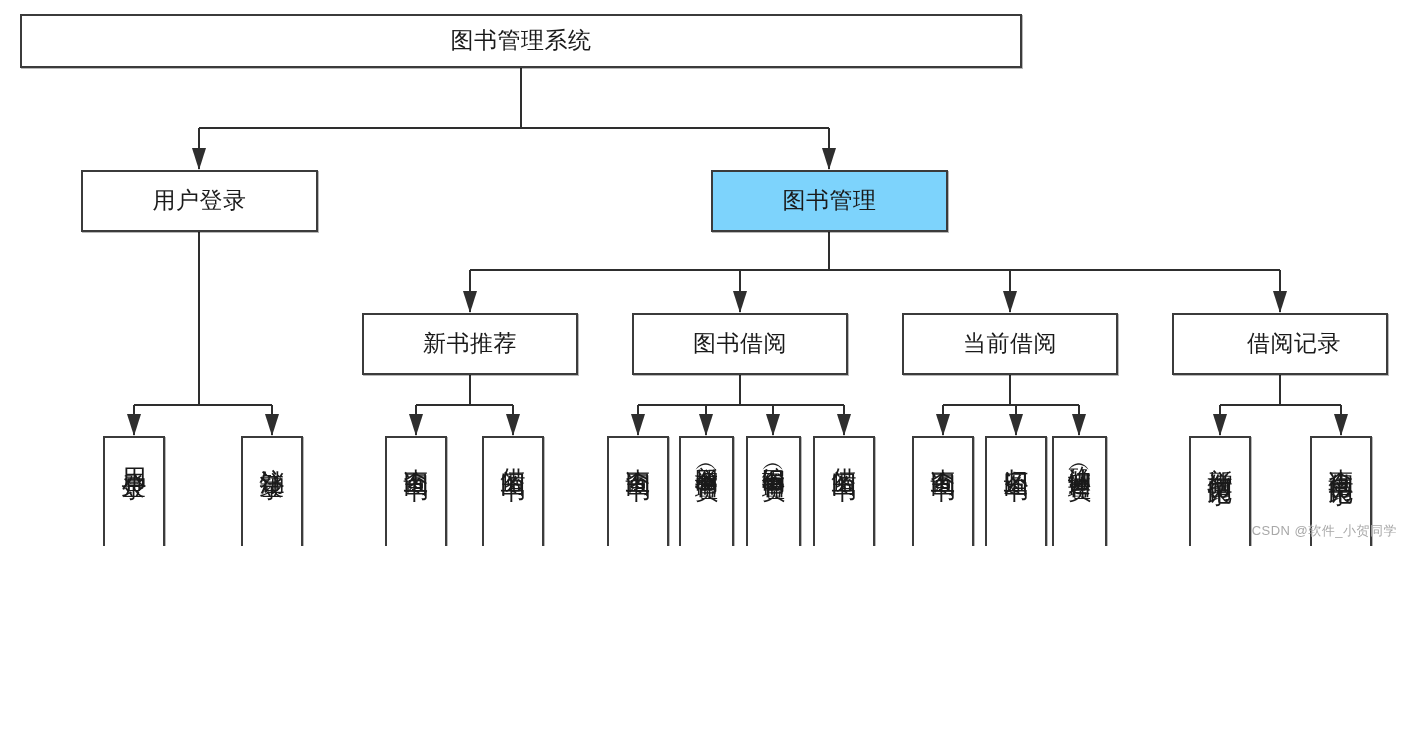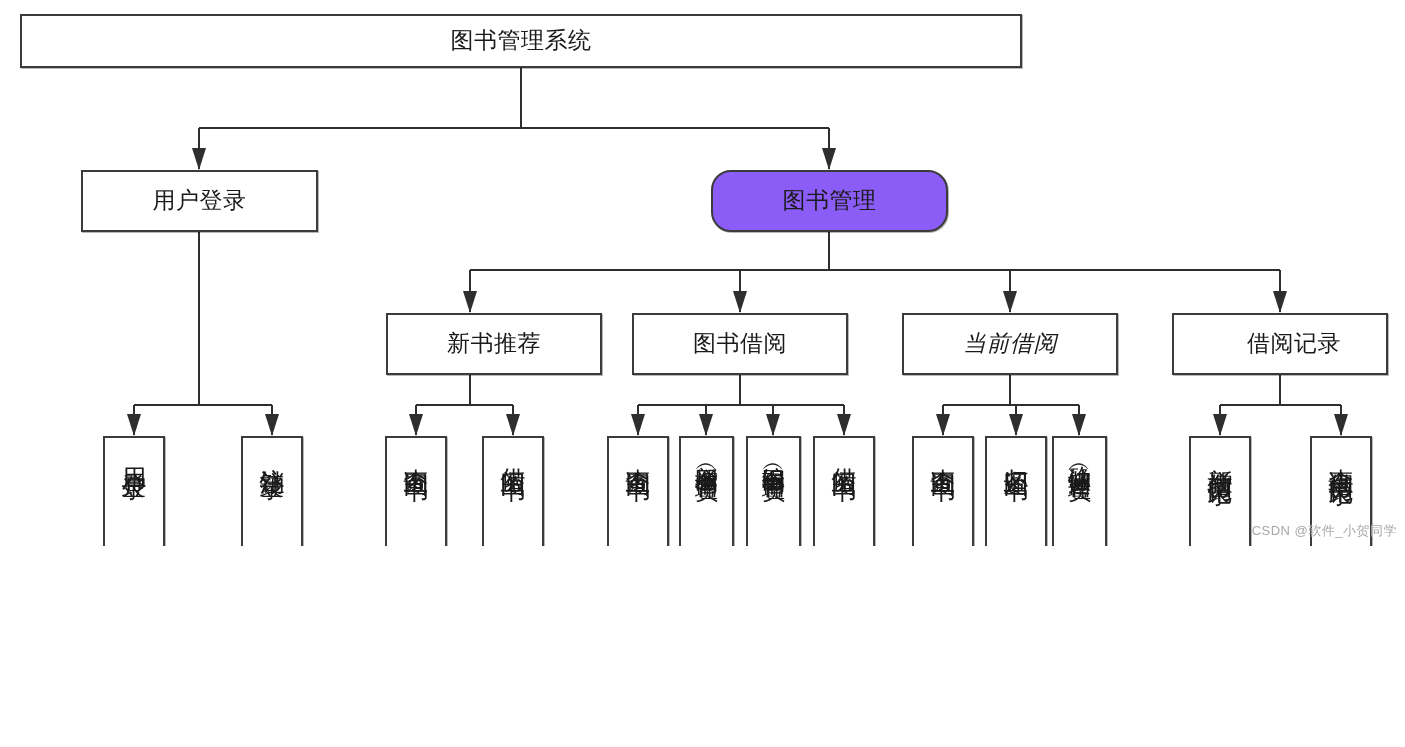--- a/index.html
+++ b/index.html
@@ -131,31 +131,31 @@
       <line x1="1341" y1="405" x2="1341" y2="435" stroke="#2e2e2e" stroke-width="2.5" shape-rendering="crispEdges"></line>
       <polygon points="1334,414 1348,414 1341,436" fill="#2e2e2e"></polygon>
     </svg>
   <div id="nodes">
       <div class="node horiz" style="left: 20px; top: 14px; width: 1002px; height: 54px; border-color: rgb(59, 59, 59); background: rgb(255, 255, 255);">
         <span class="label" style="color: rgb(26, 26, 26);">图书管理系统</span>
       </div>
       <div class="node horiz" style="left: 81px; top: 170px; width: 237px; height: 62px; border-color: rgb(59, 59, 59); background: rgb(255, 255, 255);">
         <span class="label" style="color: rgb(26, 26, 26);">用户登录</span>
       </div>
-      <div class="node horiz" style="left: 711px; top: 170px; width: 237px; height: 62px; border-color: rgb(59, 59, 59); background: #8b5cf6; border-radius: 20px;">
+      <div class="node horiz" style="left: 711px; top: 170px; width: 237px; height: 62px; border-color: rgb(59, 59, 59); background: #7dd3fc;">
         <span class="label" style="color: rgb(26, 26, 26);">图书管理</span>
       </div>
-      <div class="node horiz" style="left: 362px; top: 313px; width: 216px; height: 62px; border-color: rgb(59, 59, 59); background: rgb(255, 255, 255); margin-left: 24px;">
+      <div class="node horiz" style="left: 362px; top: 313px; width: 216px; height: 62px; border-color: rgb(59, 59, 59); background: rgb(255, 255, 255);">
         <span class="label" style="color: rgb(26, 26, 26);">新书推荐</span>
       </div>
       <div class="node horiz" style="left: 632px; top: 313px; width: 216px; height: 62px; border-color: rgb(59, 59, 59); background: rgb(255, 255, 255);">
         <span class="label" style="color: rgb(26, 26, 26);">图书借阅</span>
       </div>
       <div class="node horiz" style="left: 902px; top: 313px; width: 216px; height: 62px; border-color: rgb(59, 59, 59); background: rgb(255, 255, 255);">
-        <span class="label" style="color: rgb(26, 26, 26); font-style: italic;">当前借阅</span>
+        <span class="label" style="color: rgb(26, 26, 26);">当前借阅</span>
       </div>
       <div class="node horiz" style="left: 1172px; top: 313px; width: 216px; height: 62px; border-color: rgb(59, 59, 59); background: rgb(255, 255, 255);">
         <span class="label" style="color: rgb(26, 26, 26); margin-left: 28px;">借阅记录</span>
       </div>
       <div class="node vert" style="left: 103px; top: 436px; width: 62px; height: 297px; border-color: rgb(59, 59, 59); background: rgb(255, 255, 255);">
         <span class="label" style="color: rgb(26, 26, 26);">用户登录</span>
       </div>
       <div class="node vert" style="left: 241px; top: 436px; width: 62px; height: 297px; border-color: rgb(59, 59, 59); background: rgb(255, 255, 255);">
         <span class="label" style="color: rgb(26, 26, 26);">注销登录</span>
       </div>

